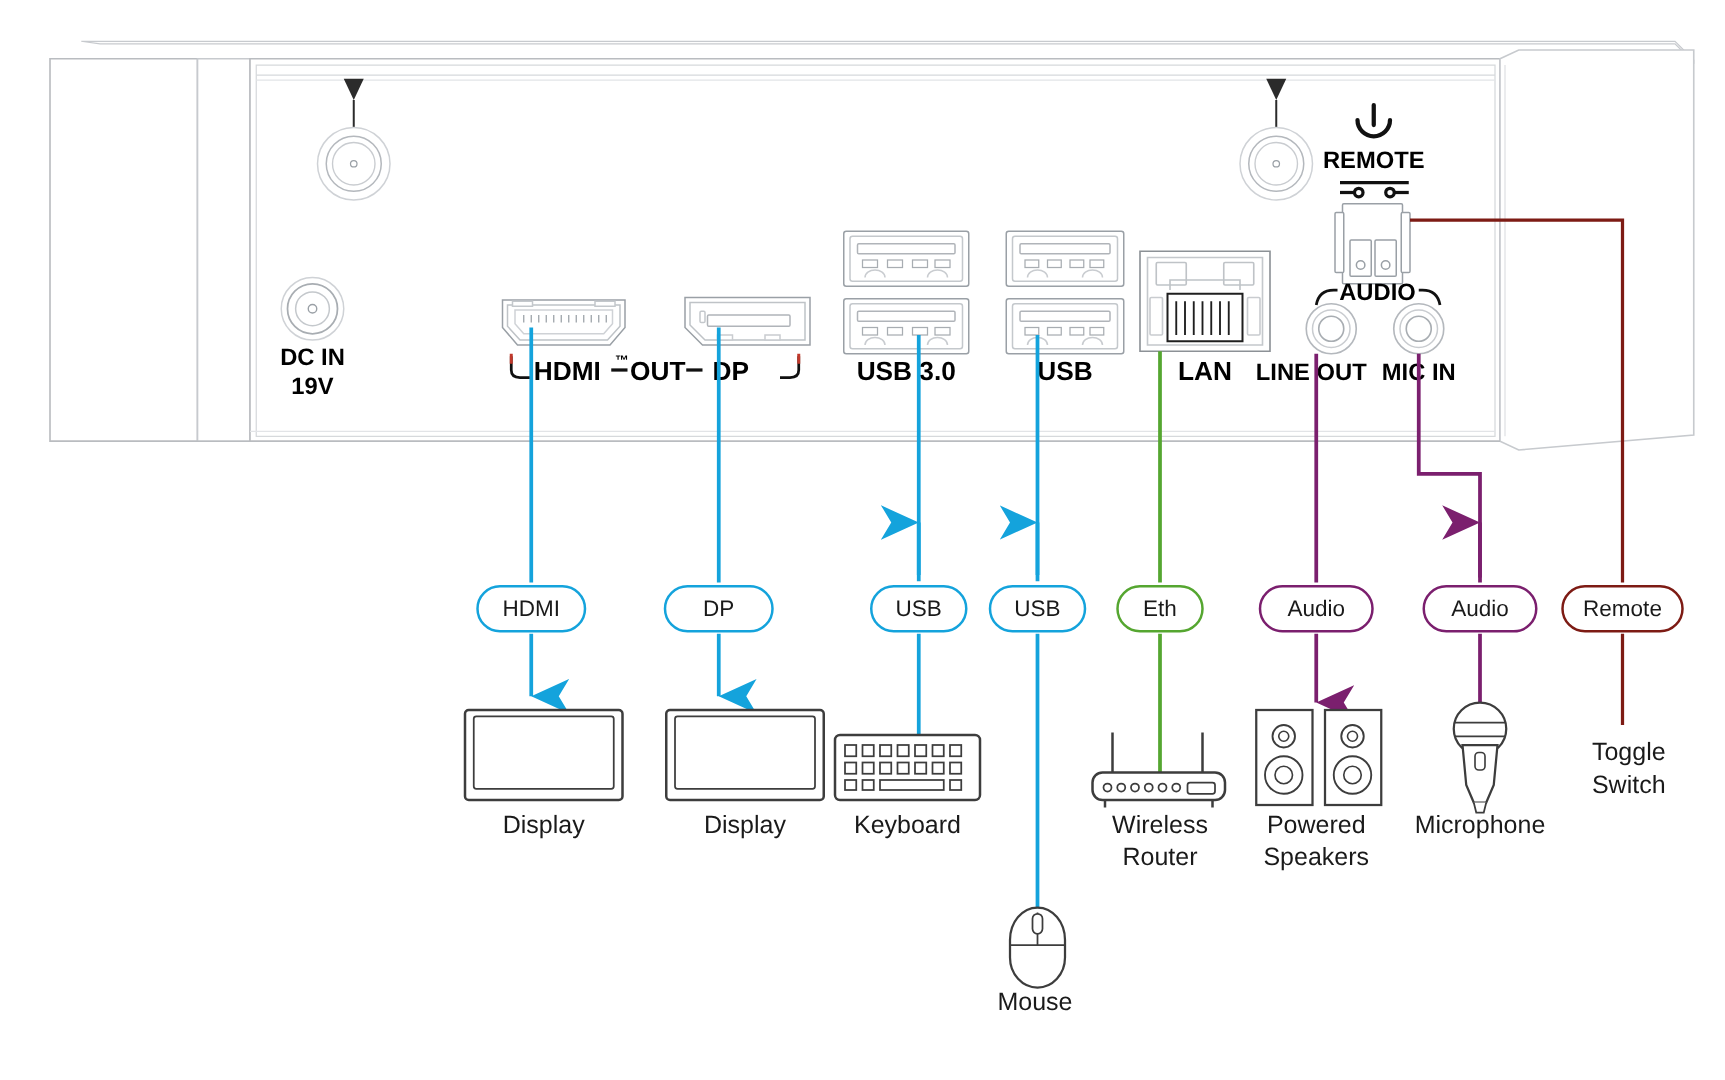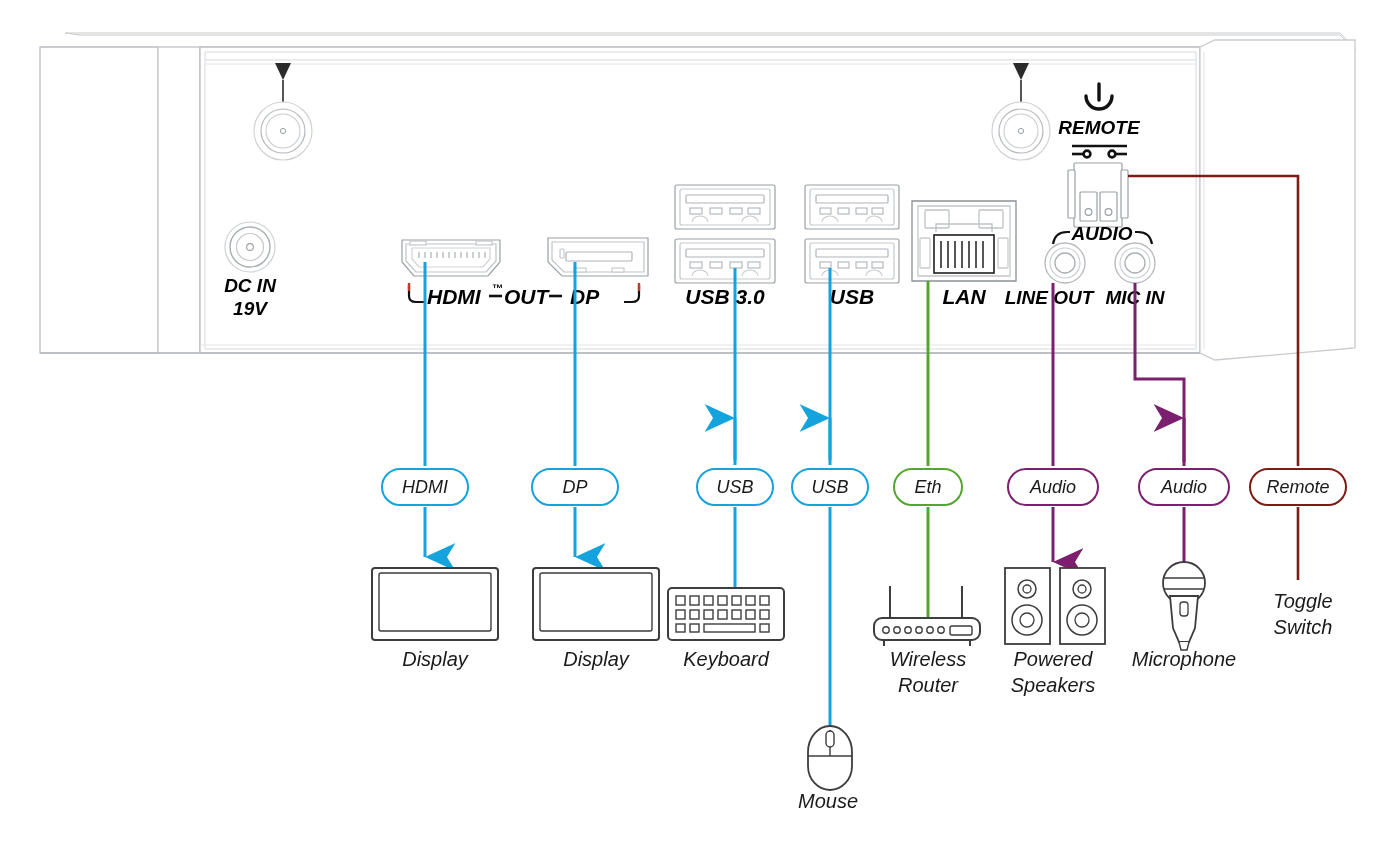--- a/index.html
+++ b/index.html
@@ -2,21 +2,21 @@
 <html><head>
 <meta charset="utf-8">
 <title>Rear Panel Connection Diagram</title>
 <style>
   html,body{margin:0;padding:0;background:#ffffff;}
   body{
     width:1380px;height:864px;position:relative;overflow:hidden;
     font-family:"Liberation Sans", sans-serif;
     color:#1a1a1a;
   }
-  #stage{position:absolute;left:0;top:0;width:1380px;height:864px;font-style:italic;}
+  #stage{position:absolute;left:0;top:0;width:1380px;height:864px;}
   #stage svg{display:block;}
 </style>
 </head>
 <body>
 
 <div id="stage">
 <svg width="1380" height="864" viewBox="0 0 1380 864" xmlns="http://www.w3.org/2000/svg">
   <defs>
 
     <marker id="ar-down-blue" viewBox="0 0 12 12" refX="6" refY="11" markerWidth="11" markerHeight="11" orient="auto">

